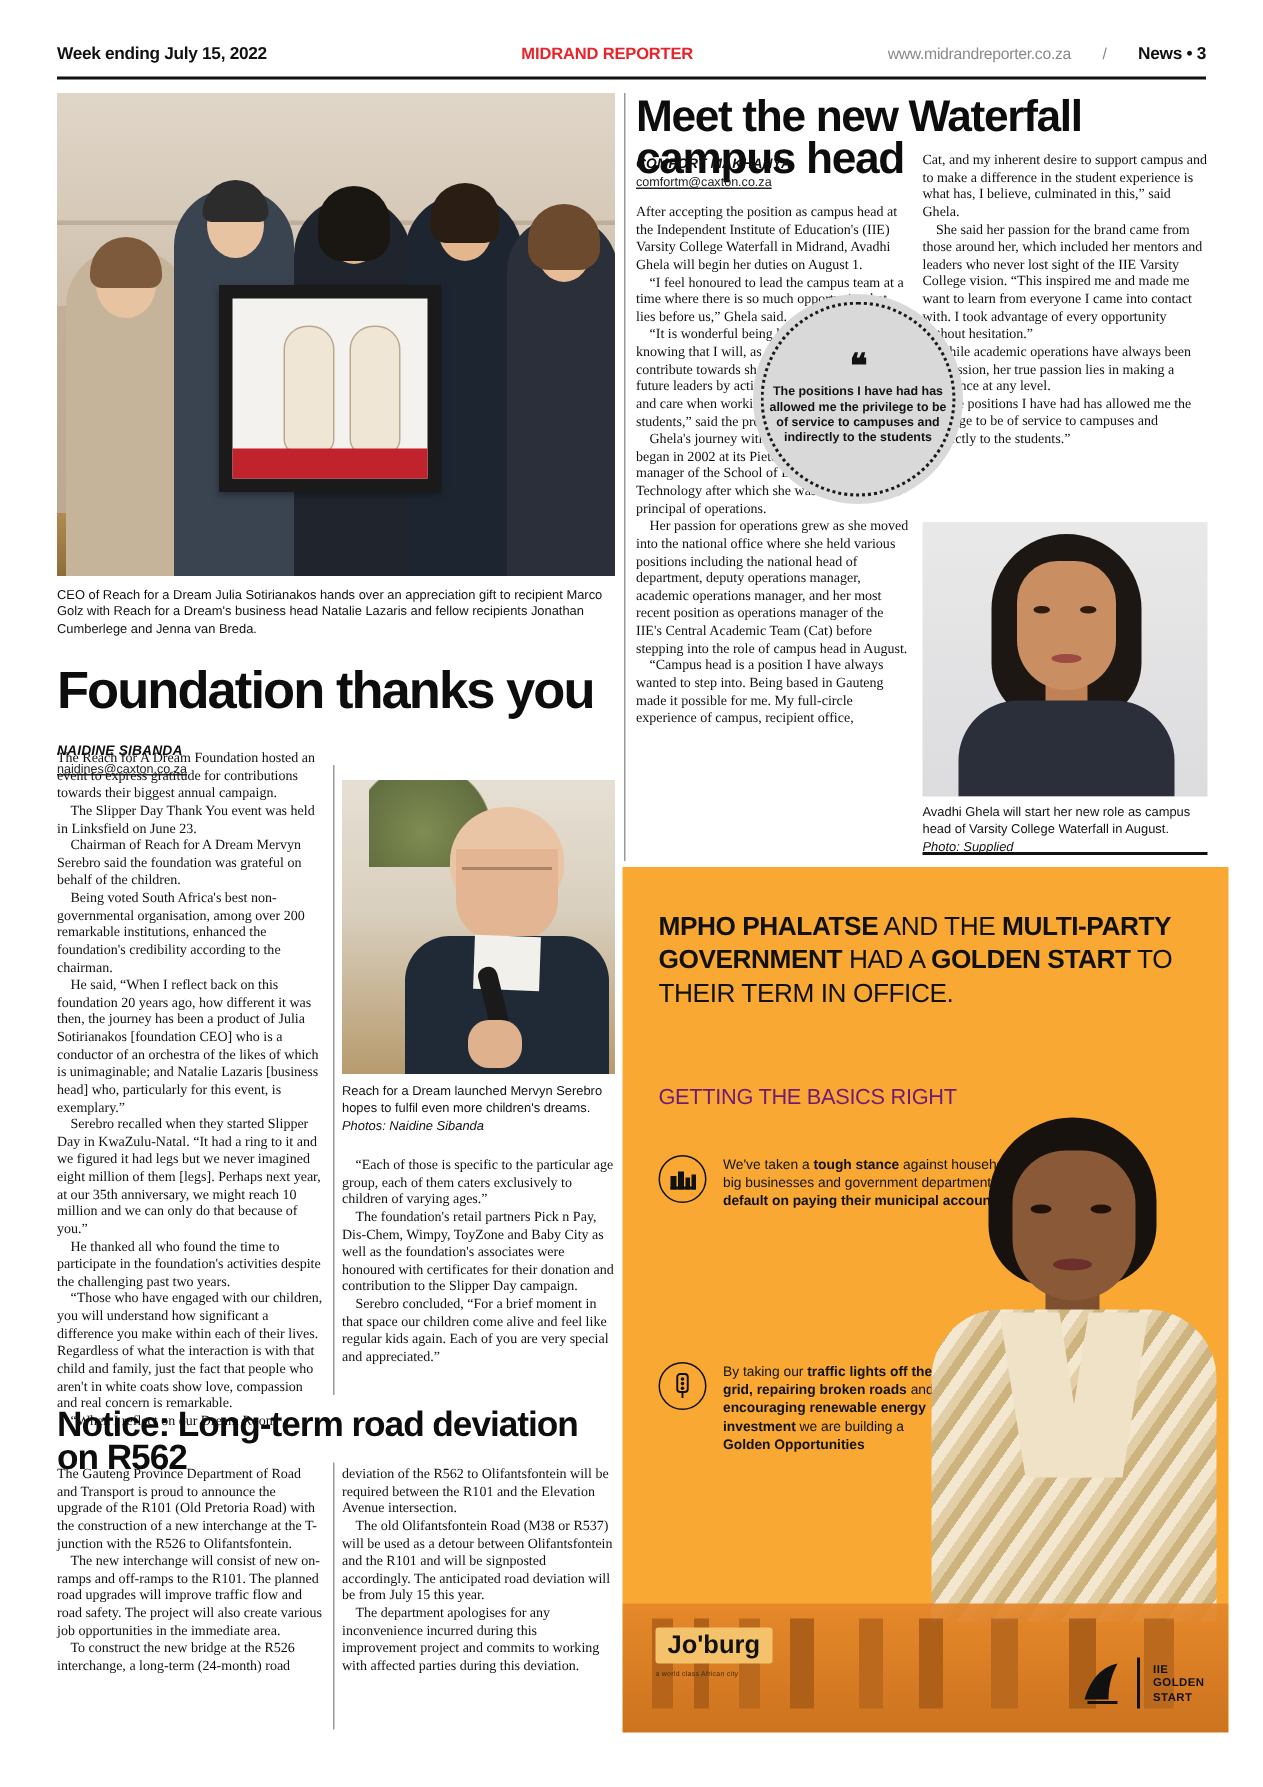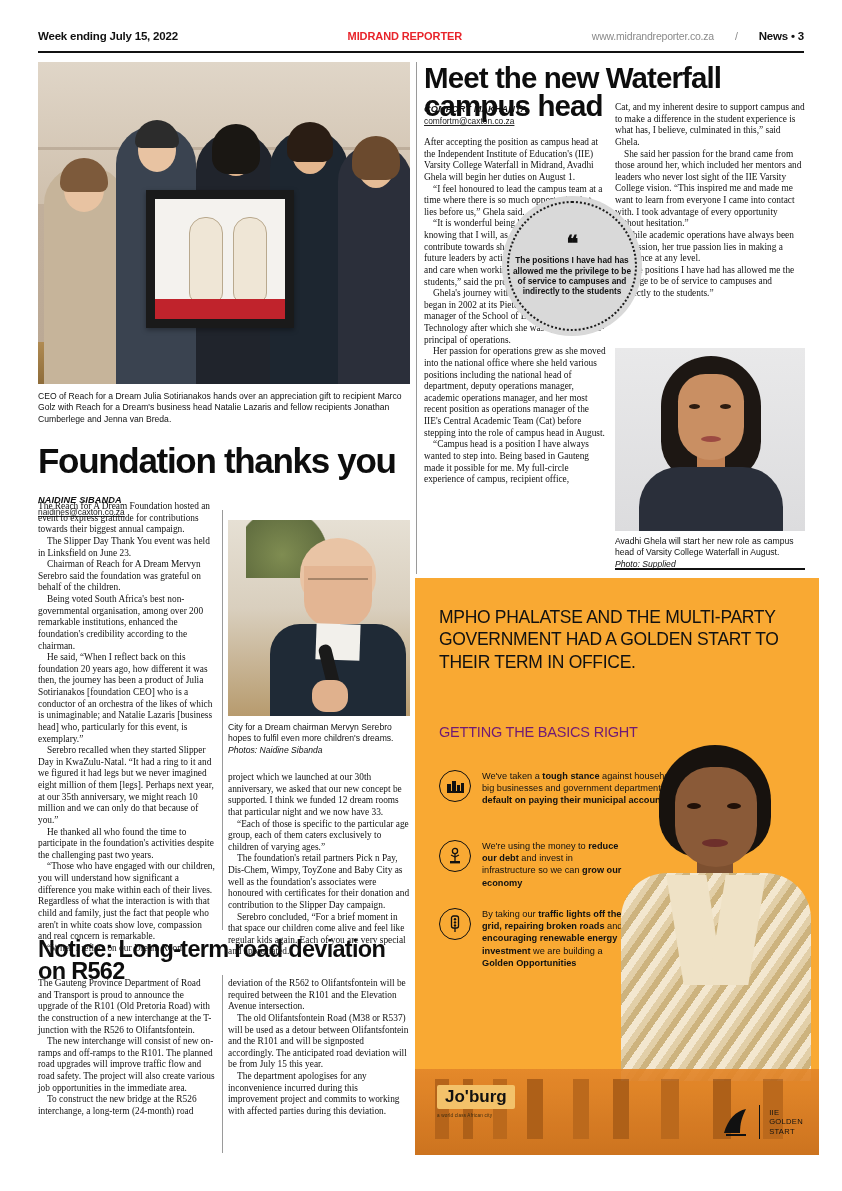--- a/index.html
+++ b/index.html
@@ -147,21 +147,21 @@
   
   #advert {
     position:absolute; left:415px; top:578px; width:404px; height:577px;
     background:#f9a933; overflow:hidden;
   }
   #advert .adtop {
     position:absolute; left:24px; top:28px; width:352px;
     font-family:"Liberation Sans", sans-serif; font-size:17.5px; line-height:1.28;
     color:#111; letter-spacing:-0.3px;
   }
-  #advert .adtop b { font-weight:normal; }
+  #advert .adtop b { font-weight:bold; }
   #advert .adsub {
     position:absolute; left:24px; top:146px;
     font-family:"Liberation Sans", sans-serif; font-size:14.5px; color:#701a75; letter-spacing:-0.2px;
   }
   .adpoint { position:absolute; display:flex; gap:11px; align-items:flex-start; width:250px; }
   .adpoint .badge {
     flex:0 0 auto; width:32px; height:32px; border-radius:50%;
     border:1.6px solid #111; display:flex; align-items:center; justify-content:center;
   }
   .adpoint .ptxt {
@@ -206,21 +206,21 @@
   }
   #advert .joburg .jsub {
     font-family:"Liberation Sans", sans-serif; font-size:4.6px; color:#3a2a10; margin-top:4px; letter-spacing:.2px;
   }
   #advert .goldenstart {
     position:absolute; right:16px; bottom:16px; display:flex; align-items:center; gap:9px;
   }
   #advert .goldenstart .gsbird { width:30px; height:34px; }
   #advert .goldenstart .gsdiv { width:1.5px; height:34px; background:#111; }
   #advert .goldenstart .gstext {
-    font-family:"Liberation Sans", sans-serif; font-weight:normal; font-size:7.6px;
+    font-family:"Liberation Sans", sans-serif; font-weight:bold; font-size:7.6px;
     line-height:1.22; color:#111; letter-spacing:.3px;
   }
 
   
   #g1 { left:416px; top:62px; height:512px; }
   #g2 { left:222px; top:510px; height:420px; }
   #g3 { left:222px; top:975px; height:178px; }
   #g4 { left:416px; top:578px; height:577px; background:#b5b5b5; }
 </style>
 </head>
@@ -302,26 +302,25 @@
     <div class="bald"></div>
     <div class="face"></div>
     <div class="glasses"></div>
     <div class="shirt"></div>
     <div class="collar"></div>
     <div class="mic"></div>
     <div class="hand"></div>
   </div>
 
   <div class="caption" style="position:absolute;left:228px;top:722px;width:182px;">
-    <span>City for a Dream chairman Mervyn Serebro hopes to fulfil even more children's dreams.</span>
+    <span>Reach for a Dream launched Mervyn Serebro hopes to fulfil even more children's dreams.</span>
     <em>Photos: Naidine Sibanda</em>
   </div>
 
   <div class="body-text" id="foundation-col2" style="position:absolute;left:228px;top:772px;width:182px;">
-      <p class="">project which we launched at our 30th anniversary, we asked that our new concept be supported. I think we funded 12 dream rooms that particular night and we now have 33.</p>
       <p class="ind">“Each of those is specific to the particular age group, each of them caters exclusively to children of varying ages.”</p>
       <p class="ind">The foundation's retail partners Pick n Pay, Dis-Chem, Wimpy, ToyZone and Baby City as well as the foundation's associates were honoured with certificates for their donation and contribution to the Slipper Day campaign.</p>
       <p class="ind">Serebro concluded, “For a brief moment in that space our children come alive and feel like regular kids again. Each of you are very special and appreciated.”</p>
     </div>
 
   <div class="hl" id="hl-notice">Notice: Long-term road deviation on R562</div>
 
   <div class="body-text" id="notice-col1" style="position:absolute;left:38px;top:978px;width:178px;">
       <p class="">The Gauteng Province Department of Road and Transport is proud to announce the upgrade of the R101 (Old Pretoria Road) with the construction of a new interchange at the T-junction with the R526 to Olifantsfontein.</p>
       <p class="ind">The new interchange will consist of new on-ramps and off-ramps to the R101. The planned road upgrades will improve traffic flow and road safety. The project will also create various job opportunities in the immediate area.</p>
@@ -390,31 +389,20 @@
           <rect x="1" y="6" width="4" height="9" fill="#111"></rect>
           <rect x="6" y="3" width="4" height="12" fill="#111"></rect>
           <rect x="11" y="7" width="3" height="8" fill="#111"></rect>
           <rect x="15" y="5" width="3" height="10" fill="#111"></rect>
           <rect x="1" y="13" width="17" height="2" fill="#111"></rect>
         </svg>
       </div>
       <div class="ptxt"><span>We've taken a </span><b>tough stance</b><span> against households, big businesses and government departments who </span><b>default on paying their municipal accounts</b><span>.</span></div>
     </div>
 
-    <div class="adpoint" id="adp2">
-      <div class="badge">
-        <svg width="18" height="18" viewBox="0 0 18 18" aria-hidden="true">
-          <circle cx="9" cy="4" r="2.6" fill="none" stroke="#111" stroke-width="1.3"></circle>
-          <path d="M9 7 L9 14" stroke="#111" stroke-width="1.3" fill="none"></path>
-          <path d="M9 10 L5 8 M9 10 L13 8" stroke="#111" stroke-width="1.2" fill="none"></path>
-          <rect x="4" y="14" width="10" height="2.4" fill="#111"></rect>
-        </svg>
-      </div>
-      <div class="ptxt"><span>We're using the money to </span><b>reduce our debt</b><span>  and invest in infrastructure so we can </span><b>grow our economy</b></div>
-    </div>
 
     <div class="adpoint" id="adp3">
       <div class="badge">
         <svg width="14" height="18" viewBox="0 0 14 18" aria-hidden="true">
           <rect x="3.5" y="1" width="7" height="12" rx="2" fill="none" stroke="#111" stroke-width="1.3"></rect>
           <circle cx="7" cy="4.3" r="1.2" fill="#111"></circle>
           <circle cx="7" cy="7.4" r="1.2" fill="#111"></circle>
           <circle cx="7" cy="10.5" r="1.2" fill="#111"></circle>
           <path d="M7 13 L7 17" stroke="#111" stroke-width="1.3"></path>
         </svg>

